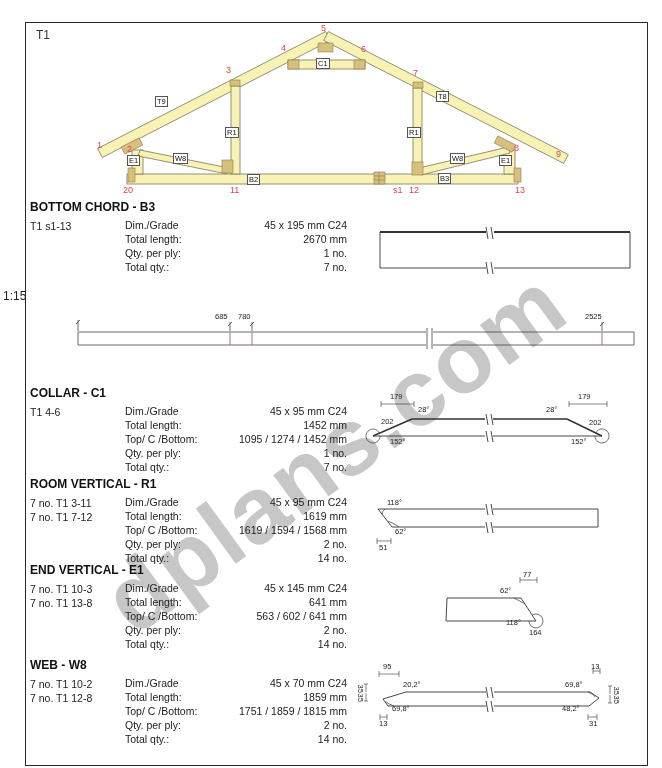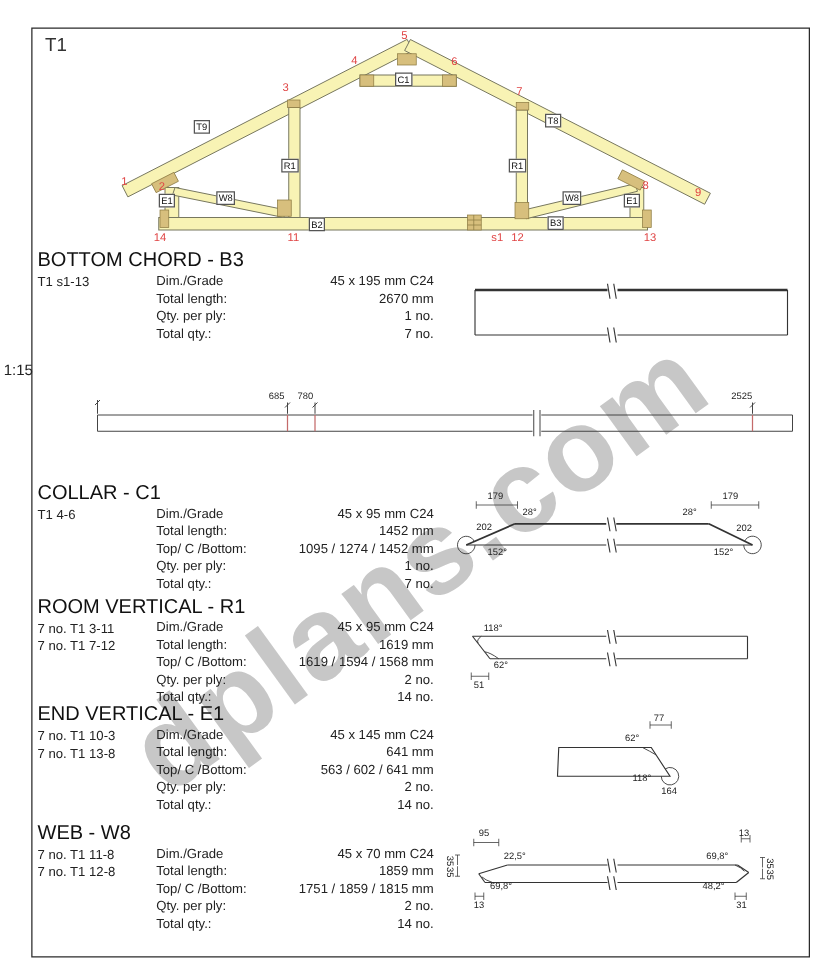--- a/index.html
+++ b/index.html
@@ -2,24 +2,24 @@
 <html><head>
 <meta charset="utf-8">
 <style>
   *{margin:0;padding:0;box-sizing:border-box}
   html,body{width:662px;height:768px}
   body{position:relative;background:#fff;font-family:"Liberation Sans",sans-serif;overflow:hidden;color:#1a1a1a}
   .frame{position:absolute;left:25px;top:22px;width:623px;height:744px;border:1px solid #2a2a2a;z-index:2}
   .watermark{position:absolute;left:45px;top:398px;width:580px;text-align:center;font-size:94px;font-weight:bold;
              color:#c7c7c7;transform:rotate(-36deg);letter-spacing:2px;z-index:1;user-select:none;white-space:nowrap}
   svg.overlay{position:absolute;left:0;top:0;z-index:3}
-  .t1-label{position:absolute;left:36px;top:28px;font-size:15px;color:#333;z-index:5}
+  .t1-label{position:absolute;left:36px;top:28px;font-size:12px;color:#333;z-index:5}
   .scale-label{position:absolute;left:3px;top:289px;font-size:12px;color:#222;z-index:5}
   .section{position:absolute;left:30px;width:330px;z-index:5}
-  .sec-title{font-size:16px;font-weight:normal;color:#111;white-space:nowrap}
+  .sec-title{font-size:12px;font-weight:bold;color:#111;white-space:nowrap}
   .refs{position:absolute;left:0;top:19px;font-size:10.5px;line-height:14px;color:#222;white-space:nowrap}
   .rows{position:absolute;left:95px;top:19px;width:222px}
   .spec-row{position:relative;height:14px;font-size:10.5px;color:#222}
   .spec-label{position:absolute;left:0;white-space:nowrap}
   .spec-value{position:absolute;right:0;text-align:center;white-space:nowrap}
   .ann{position:absolute;white-space:nowrap;z-index:6;line-height:1}
   .ann.node{color:#e04545;font-size:9px}
   .ann.member{font-size:7.5px;color:#111;background:#fff;border:1px solid #555;padding:0 1px;line-height:9px}
   .ann.dim,.ann.angle{font-size:7.5px;color:#222}
 </style>
@@ -300,21 +300,21 @@
       </div>
       <div class="spec-row">
         <span class="spec-label">Total qty.:</span>
         <span class="spec-value">14 no.</span>
       </div>
     </div>
 </div>
 <div class="section" style="top:658px">
   <div class="sec-title">WEB - W8</div>
   <div class="refs">
-      <div>7 no. T1 11-8</div>
+      <div>7 no. T1 10-2</div>
       <div>7 no. T1 12-8</div>
     </div>
   <div class="rows">
       <div class="spec-row">
         <span class="spec-label">Dim./Grade</span>
         <span class="spec-value">45 x 70 mm C24</span>
       </div>
       <div class="spec-row">
         <span class="spec-label">Total length:</span>
         <span class="spec-value">1859 mm</span>
@@ -337,21 +337,21 @@
 <div id="annotations">
     <span class="ann node" style="left: 97px; top: 141px;">1</span>
     <span class="ann node" style="left: 127px; top: 145px;">2</span>
     <span class="ann node" style="left: 226px; top: 66px;">3</span>
     <span class="ann node" style="left: 281px; top: 44px;">4</span>
     <span class="ann node" style="left: 321px; top: 24px;">5</span>
     <span class="ann node" style="left: 361px; top: 45px;">6</span>
     <span class="ann node" style="left: 413px; top: 69px;">7</span>
     <span class="ann node" style="left: 514px; top: 144px;">8</span>
     <span class="ann node" style="left: 556px; top: 150px;">9</span>
-    <span class="ann node" style="left: 123px; top: 186px;">14</span>
+    <span class="ann node" style="left: 123px; top: 186px;">20</span>
     <span class="ann node" style="left: 230px; top: 186px;">11</span>
     <span class="ann node" style="left: 362px; top: 186px; padding-left: 31px;">s1</span>
     <span class="ann node" style="left: 409px; top: 186px;">12</span>
     <span class="ann node" style="left: 515px; top: 186px;">13</span>
     <span class="ann member" style="left: 155px; top: 96px;">T9</span>
     <span class="ann member" style="left: 316px; top: 58px;">C1</span>
     <span class="ann member" style="left: 436px; top: 91px;">T8</span>
     <span class="ann member" style="left: 225px; top: 127px;">R1</span>
     <span class="ann member" style="left: 407px; top: 127px;">R1</span>
     <span class="ann member" style="left: 173px; top: 153px;">W8</span>
@@ -372,21 +372,21 @@
     <span class="ann angle" style="left: 390px; top: 438px;">152°</span>
     <span class="ann angle" style="left: 571px; top: 438px;">152°</span>
     <span class="ann angle" style="left: 387px; top: 499px;">118°</span>
     <span class="ann angle" style="left: 395px; top: 528px;">62°</span>
     <span class="ann dim" style="left: 379px; top: 544px;">51</span>
     <span class="ann dim" style="left: 523px; top: 571px;">77</span>
     <span class="ann angle" style="left: 500px; top: 587px;">62°</span>
     <span class="ann dim" style="left: 529px; top: 601px; margin-top: 28px;">164</span>
     <span class="ann angle" style="left: 506px; top: 619px;">118°</span>
     <span class="ann dim" style="left: 383px; top: 663px;">95</span>
-    <span class="ann angle" style="left: 403px; top: 681px;">22,5°</span>
+    <span class="ann angle" style="left: 403px; top: 681px;">20,2°</span>
     <span class="ann angle" style="left: 392px; top: 705px;">69,8°</span>
     <span class="ann dim" style="left: 379px; top: 720px;">13</span>
     <span class="ann dim" style="left: 356px; top: 685px; transform: rotate(90deg);">35</span>
     <span class="ann dim" style="left: 356px; top: 694px; transform: rotate(90deg);">35</span>
     <span class="ann angle" style="left: 565px; top: 681px;">69,8°</span>
     <span class="ann dim" style="left: 591px; top: 663px;">13</span>
     <span class="ann angle" style="left: 562px; top: 705px;">48,2°</span>
     <span class="ann dim" style="left: 589px; top: 720px;">31</span>
     <span class="ann dim" style="left: 612px; top: 687px; transform: rotate(90deg);">35</span>
     <span class="ann dim" style="left: 612px; top: 696px; transform: rotate(90deg);">35</span>

